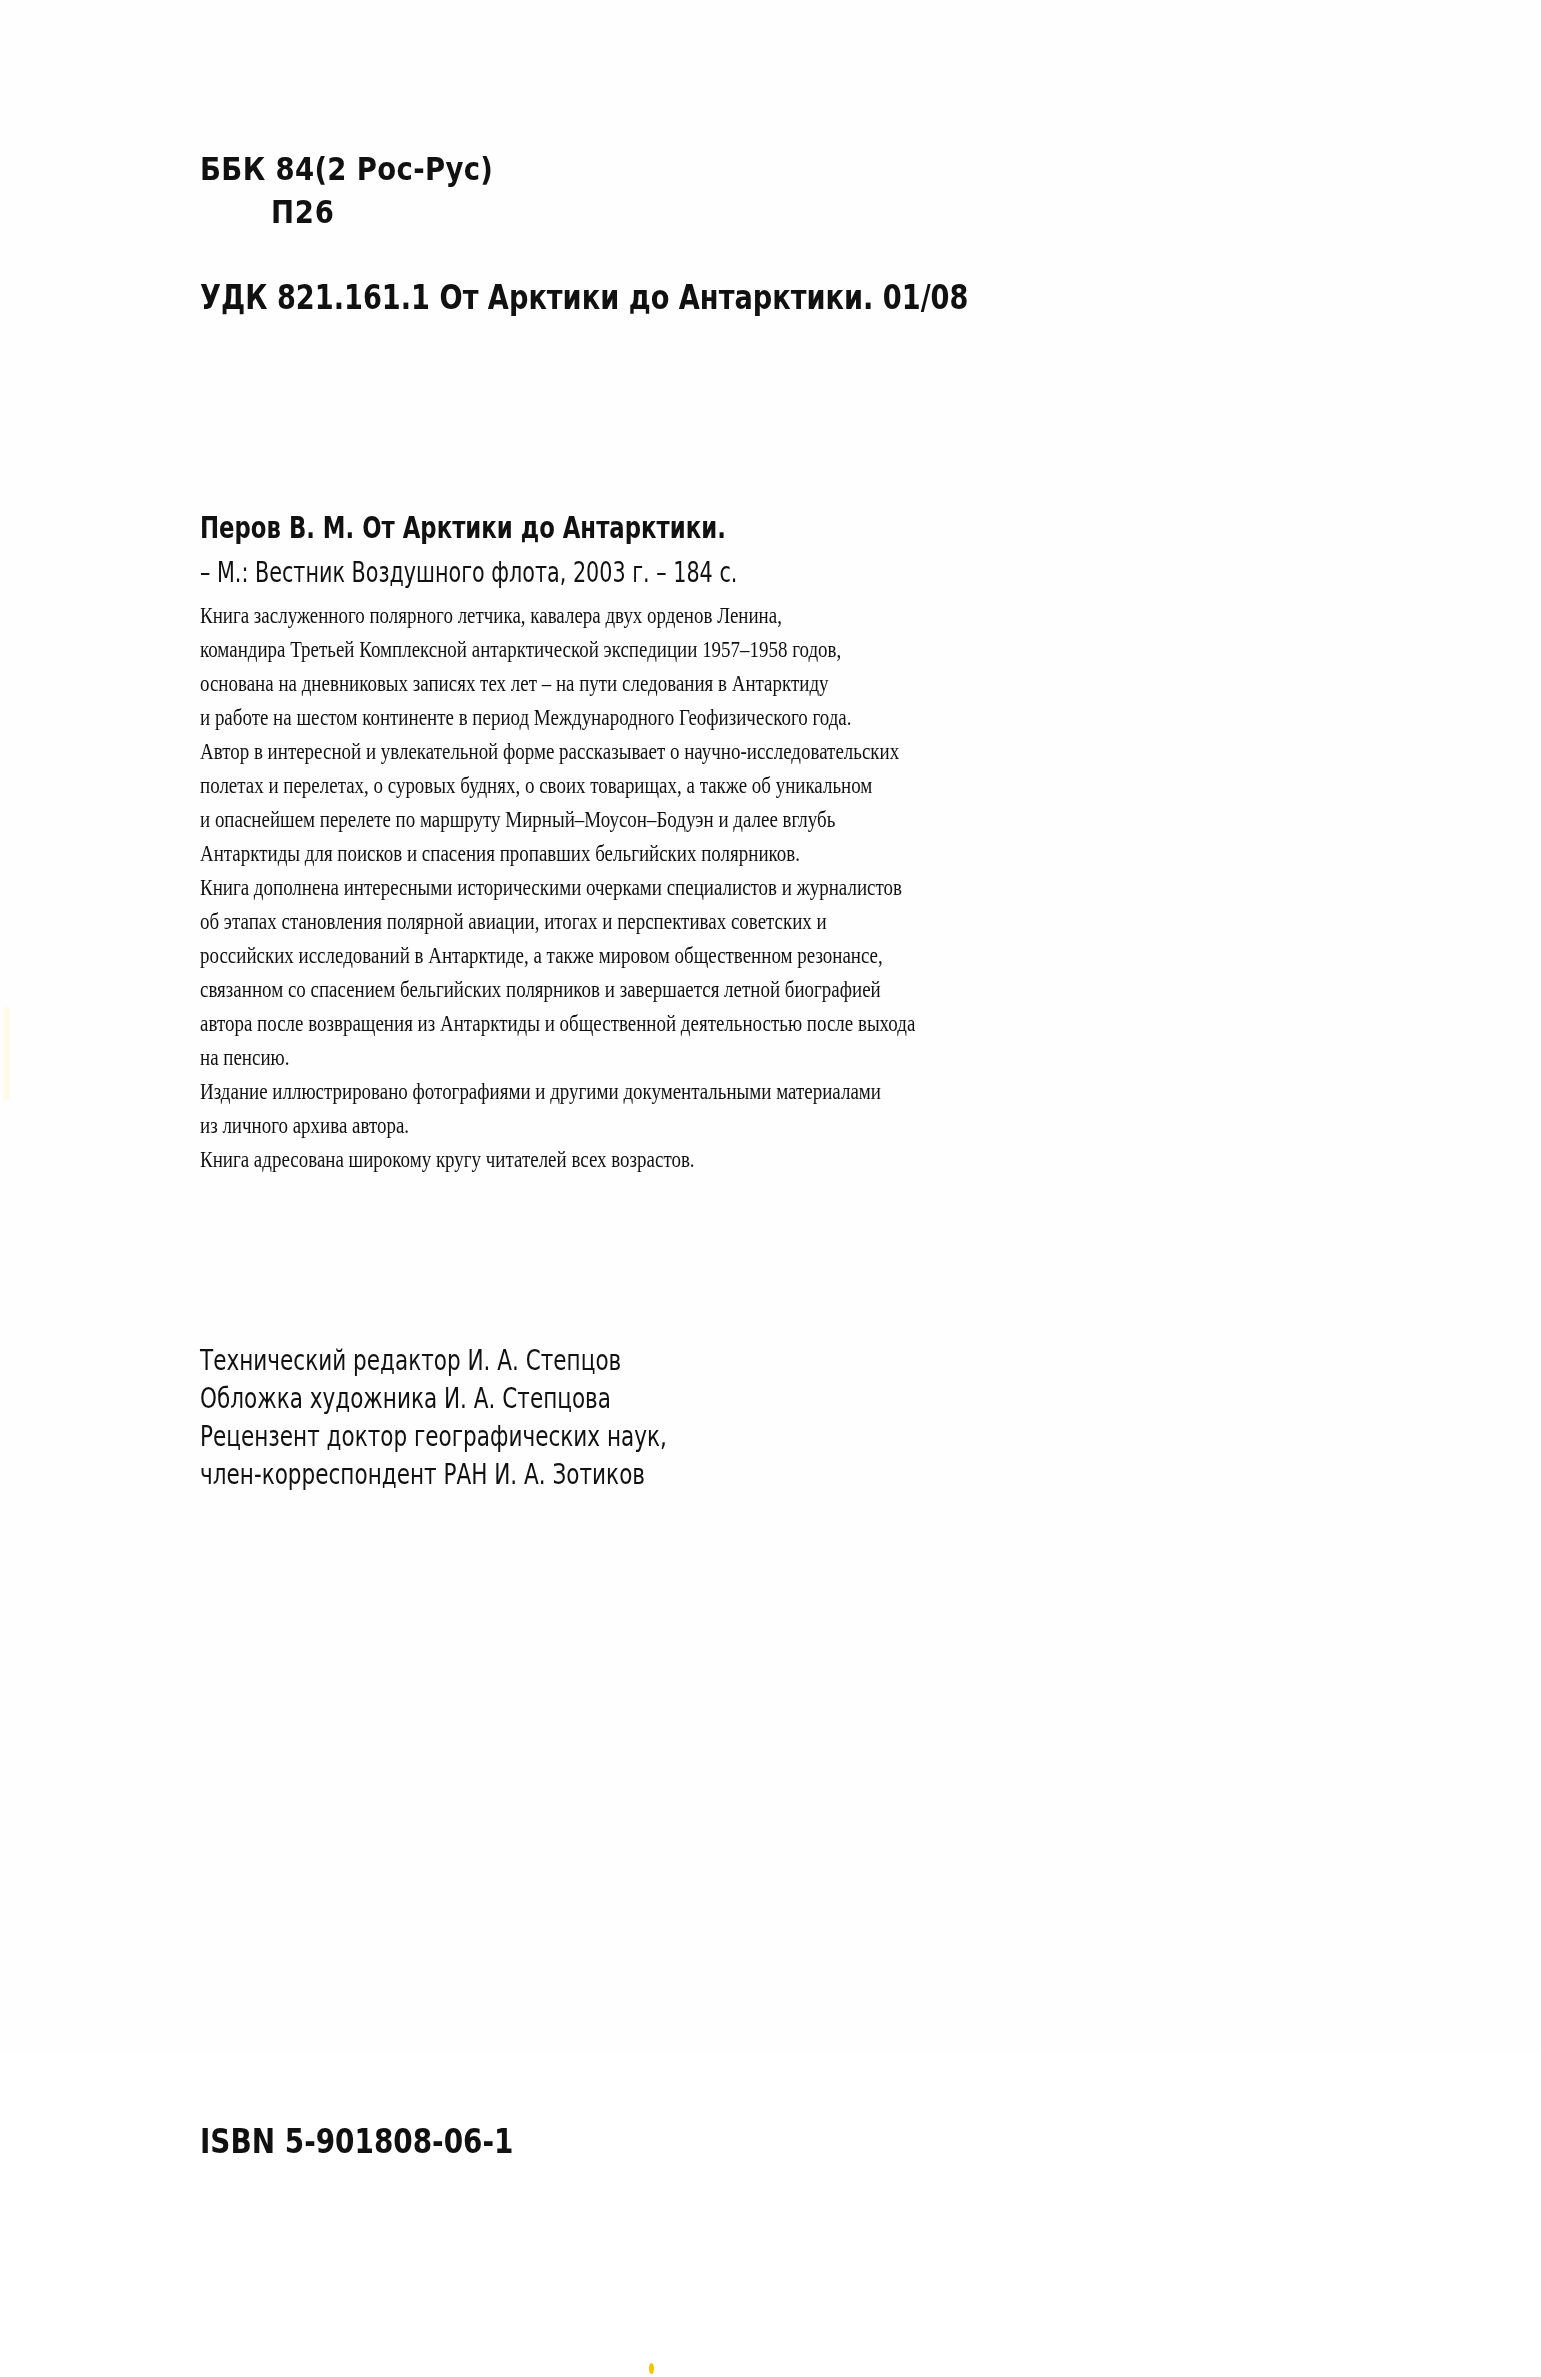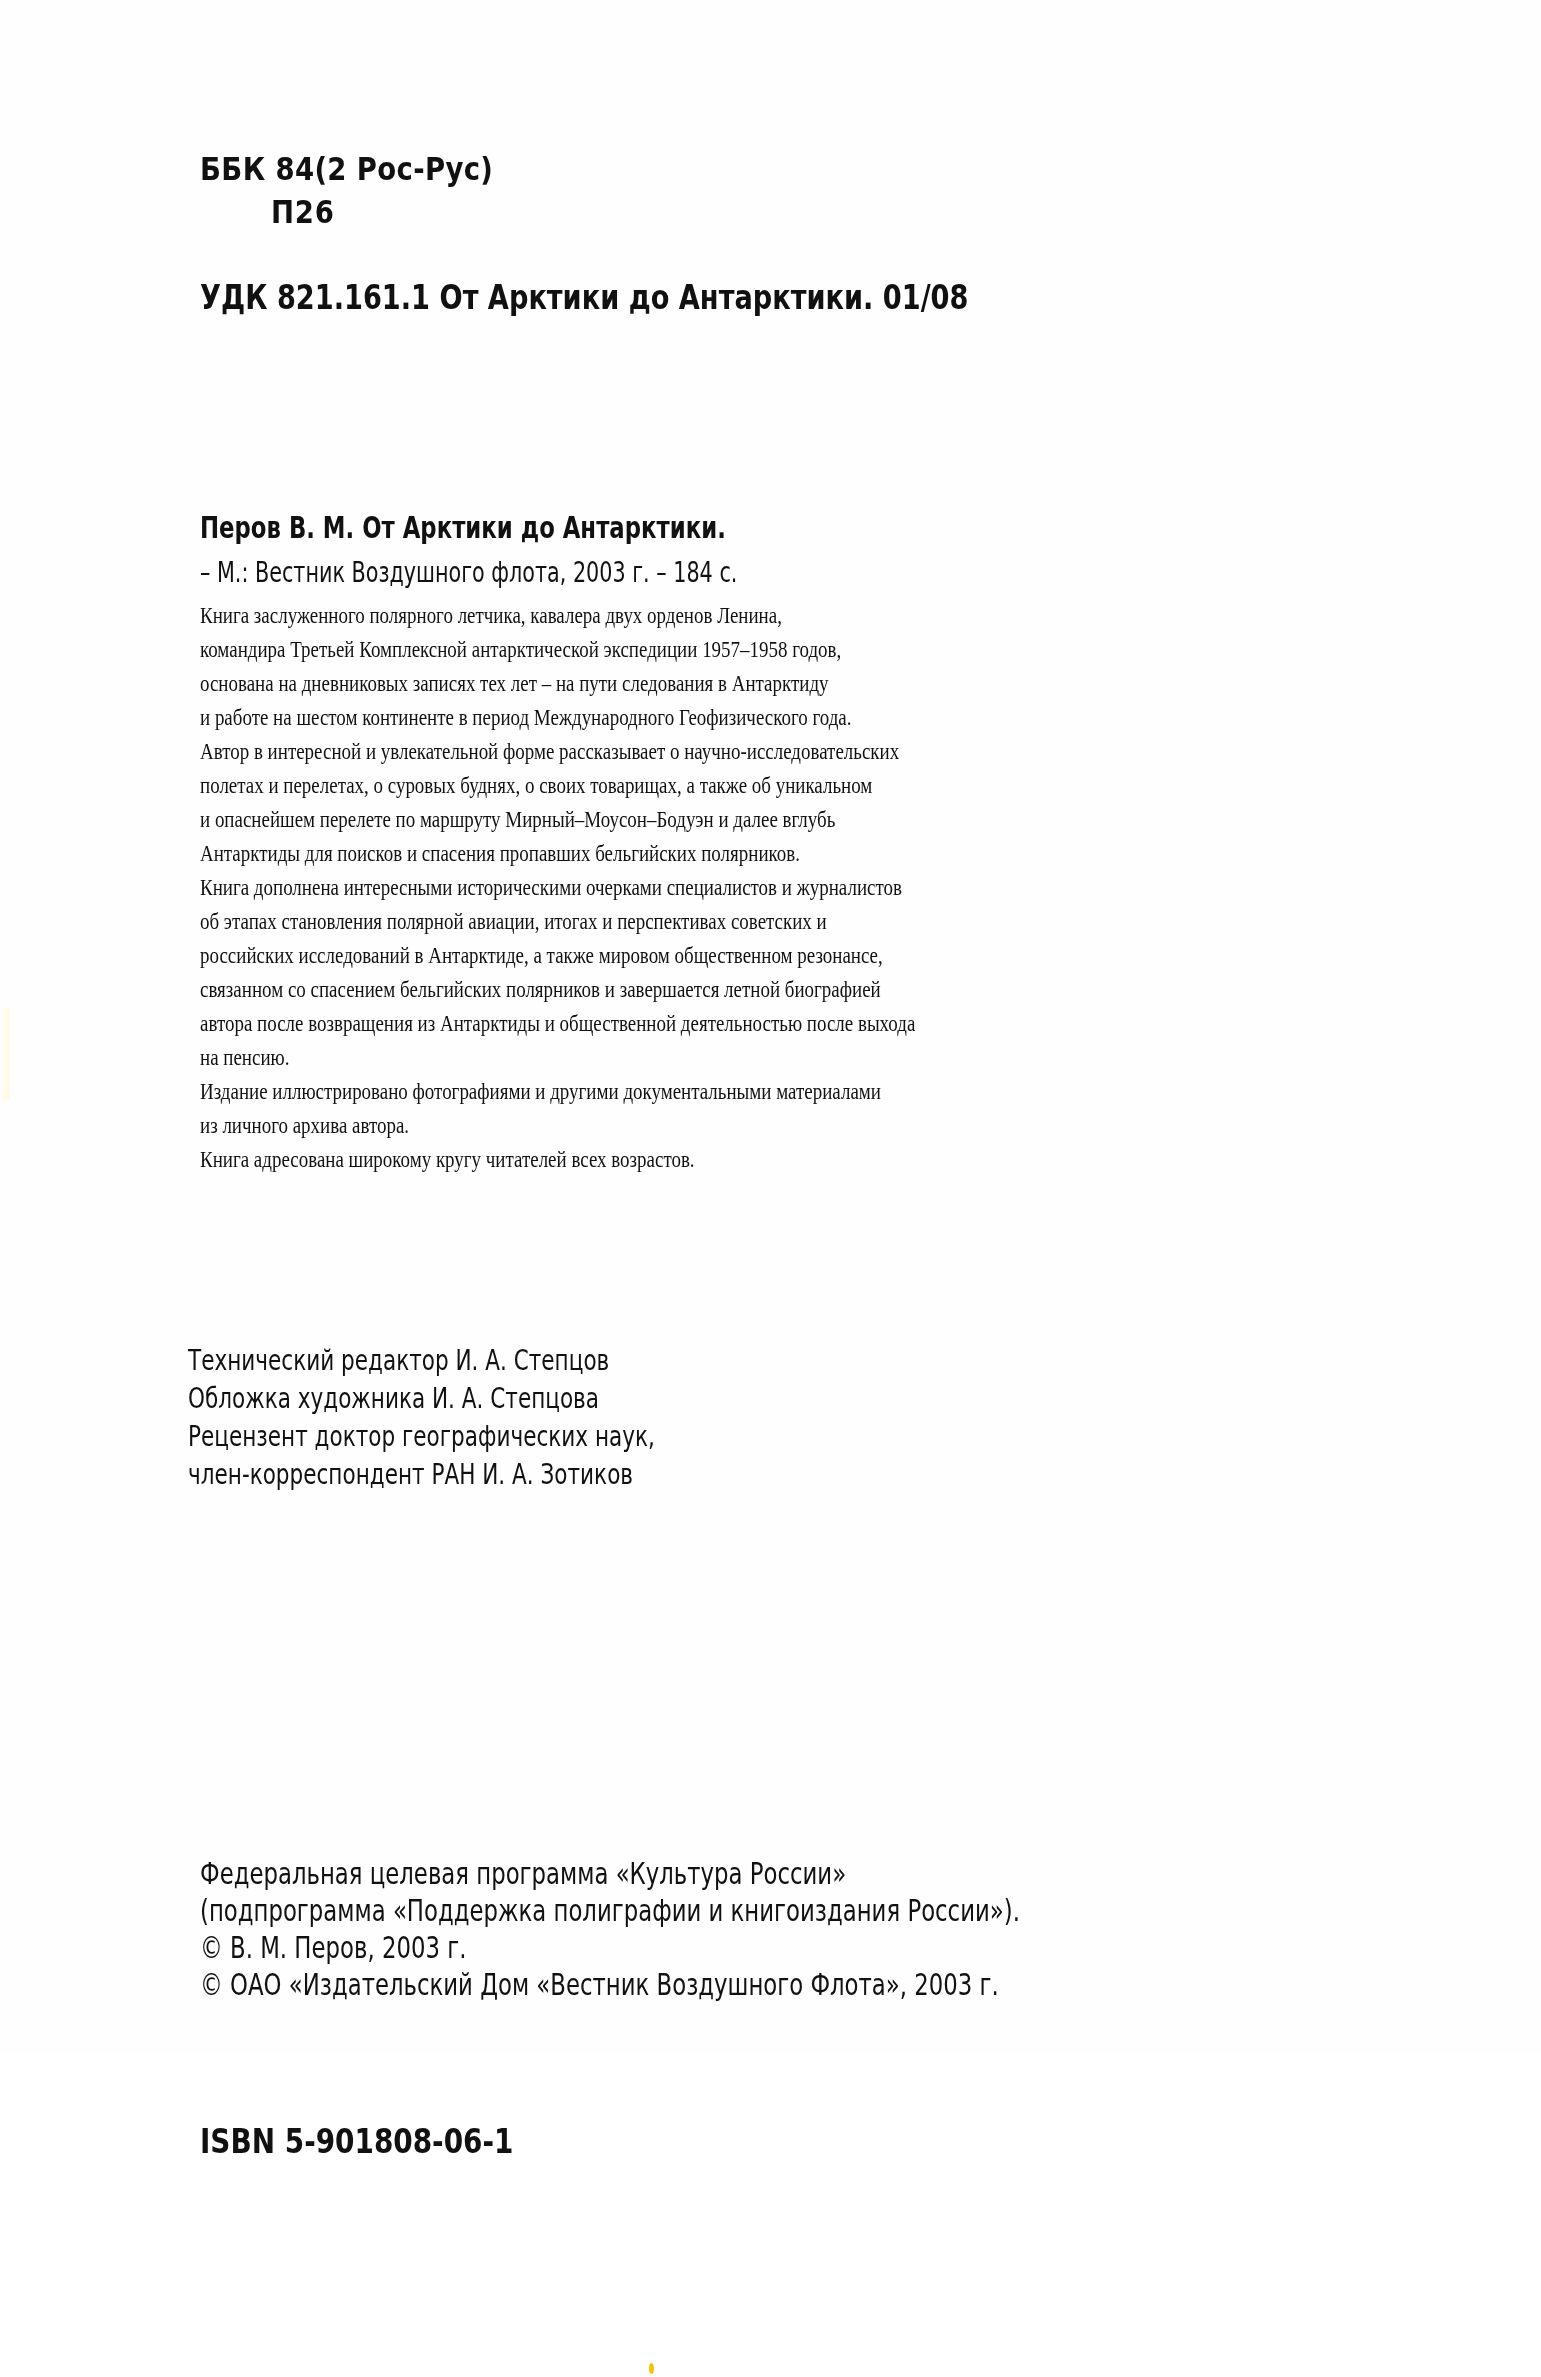--- a/index.html
+++ b/index.html
@@ -14,21 +14,21 @@
     #bbk { left: 200px; top: 150px; font-size: 32px; font-weight: bold; letter-spacing: 0.4px; transform: scaleX(0.86); }
     #bbk-code { left: 271px; top: 193px; font-size: 32px; font-weight: bold; letter-spacing: 0.9px; transform: scaleX(0.86); }
     #udk { left: 200px; top: 277px; font-size: 34px; font-weight: bold; transform: scaleX(0.80); }
 
     #title { left: 200px; top: 510px; font-size: 30px; font-weight: bold; transform: scaleX(0.76); }
     #imprint { left: 200px; top: 556px; font-size: 28px; transform: scaleX(0.74); }
 
     #desc { left: 200px; top: 598px; font-family: Liberation Serif, serif; }
     #desc .line { display: block; height: 34px; font-size: 24px; line-height: 34px; white-space: nowrap; transform: scaleX(0.79); transform-origin: 0 0; }
 
-    #credits { left: 188px; top: 1342px; }
+    #credits { left: 200px; top: 1342px; }
     #credits .line { display: block; height: 38px; font-size: 28px; line-height: 38px; white-space: nowrap; transform: scaleX(0.77); transform-origin: 0 0; }
 
     #program { left: 200px; top: 1855px; }
     #program .line { display: block; height: 37px; font-size: 30px; line-height: 37px; white-space: nowrap; transform: scaleX(0.76); transform-origin: 0 0; }
 
     #isbn { left: 200px; top: 2121px; font-size: 34px; font-weight: bold; transform: scaleX(0.82); }
 
     .speck { position: absolute; border-radius: 50%; }
     #speck-bottom { left: 649px; top: 2363px; width: 5.1px; height: 11px; background: #f4c400; }
     #speck-left { left: 3.4px; top: 1007px; width: 6.8px; height: 94px; background: #fffbe8; border-radius: 3.4px; }
@@ -65,25 +65,19 @@
     <span class="line">Книга адресована широкому кругу читателей всех возрастов.</span>
   </div>
 
   <div id="credits" class="abs">
     <span class="line">Технический редактор И. А. Степцов</span>
     <span class="line">Обложка художника И. А. Степцова</span>
     <span class="line">Рецензент доктор географических наук,</span>
     <span class="line">член-корреспондент РАН И. А. Зотиков</span>
   </div>
 
-  <div id="program" class="abs">
-    <span class="line">Федеральная целевая программа «Культура России»</span>
-    <span class="line">(подпрограмма «Поддержка полиграфии и книгоиздания России»).</span>
-    <span class="line">© В. М. Перов, 2003 г.</span>
-    <span class="line">© ОАО «Издательский Дом «Вестник Воздушного Флота», 2003 г.</span>
-  </div>
 
   <div id="isbn" class="abs cond">ISBN 5-901808-06-1</div>
 
   <div id="speck-left" class="speck"></div>
   <div id="speck-bottom" class="speck"></div>
 </div>
 
 
 </body></html>

